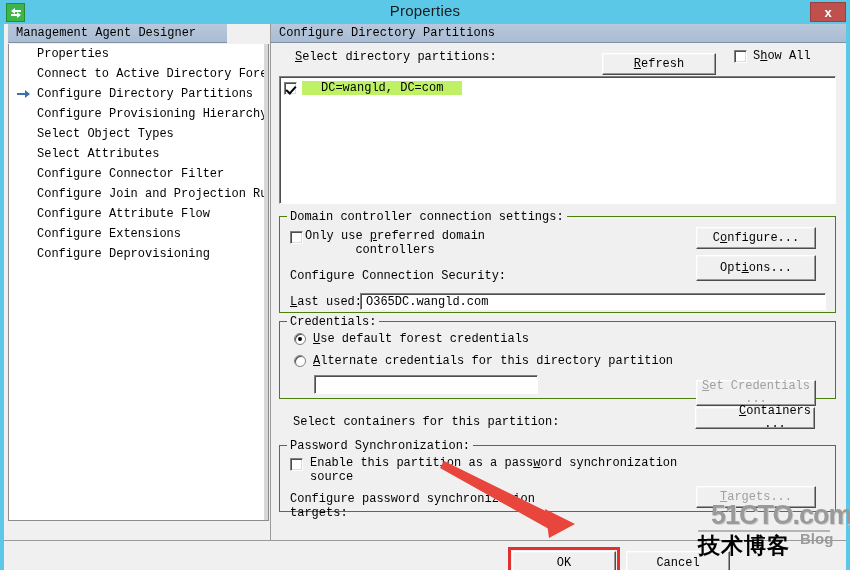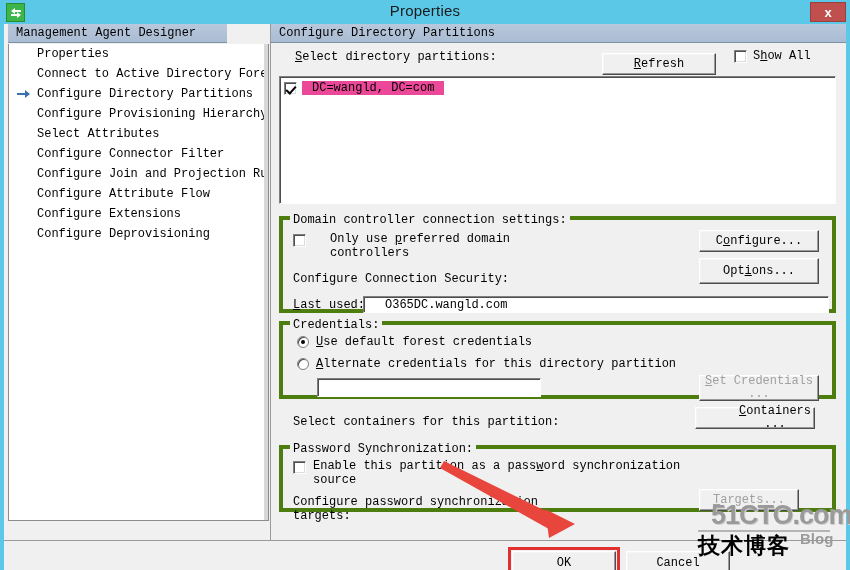--- a/index.html
+++ b/index.html
@@ -175,29 +175,29 @@
 
   
   .field {
     background: #ffffff;
     border-top: 1px solid #808080;
     border-left: 1px solid #808080;
     border-right: 1px solid #ffffff;
     border-bottom: 1px solid #ffffff;
     box-shadow: inset 1px 1px 0 #4d4d4d;
     font-size: 12px; color: #000;
-    padding: 1px 21px;
+    padding: 1px 5px;
     overflow: hidden; white-space: nowrap;
     font-family: "Liberation Mono","DejaVu Sans Mono",monospace;
   }
 
   
   .group {
     position: absolute;
-    border: 4px solid #4d7c0f;
+    border: 1px solid #4d7c0f;
     background: transparent;
   }
   .group > .cap {
     position: absolute; top: -7px; left: 7px;
     background: #f0f0f0;
     padding: 0 3px;
     font-size: 12px; color: #000; white-space: nowrap;
   }
 
   
@@ -212,22 +212,22 @@
     box-shadow: inset 1px 1px 0 #4d4d4d;
     overflow: hidden;
   }
   .part-row {
     display: flex; align-items: center; gap: 5px;
     padding: 4px 0 0 4px;
     cursor: pointer;
   }
   .part-row .txt {
     font-size: 12px; color: #000;
-    background: #ec4899;
-    padding: 0 10px;
+    background: #bef264;
+    padding: 0 19px;
     white-space: nowrap;
   }
 
   
   #bottom-bar {
     position: absolute; left: 0px; top: 516px;
     width: 842px; height: 46px;
     background: #f0f0f0;
     border-top: 1px solid #9a9a9a;
   }
@@ -307,20 +307,21 @@
     <div id="left-pane">
       <div id="left-header">Management Agent Designer</div>
       <div id="left-list">
         <div id="nav-items">
             <div class="nav-item"><span>Properties</span></div>
             <div class="nav-item"><span>Connect to Active Directory Forest</span></div>
             <div class="nav-item current"><svg class="nav-arrow" viewBox="0 0 14 10">
                 <path d="M0 4 L8 4 L8 1 L13 5 L8 9 L8 6 L0 6 Z" fill="#3a6fb0"></path>
               </svg><span>Configure Directory Partitions</span></div>
             <div class="nav-item"><span>Configure Provisioning Hierarchy</span></div>
+            <div class="nav-item"><span>Select Object Types</span></div>
             <div class="nav-item"><span>Select Attributes</span></div>
             <div class="nav-item"><span>Configure Connector Filter</span></div>
             <div class="nav-item"><span>Configure Join and Projection Rules</span></div>
             <div class="nav-item"><span>Configure Attribute Flow</span></div>
             <div class="nav-item"><span>Configure Extensions</span></div>
             <div class="nav-item"><span>Configure Deprovisioning</span></div>
           </div>
         <div id="left-scroll"></div>
       </div>
     </div>
@@ -344,21 +345,21 @@
       <div id="part-list">
           <div class="part-row">
             <div class="cbox checked"></div>
             <span class="txt">DC=wangld, DC=com</span>
           </div>
         </div>
 
       <div class="group" style="left:8px;top:192px;width:557px;height:97px;">
         <div class="cap">Domain controller connection settings:</div>
 
-        <div style="position:absolute;left:10px;top:12px;display:flex;align-items:flex-start;gap:24px;">
+        <div style="position:absolute;left:10px;top:12px;display:flex;align-items:flex-start;gap:2px;text-align:center;">
           <div class="cbox" style="margin-top:2px;" id="pref-cbox"></div>
           <div>
             <div class="lbl">
               Only use <u>p</u>referred domain
             </div>
             <div class="lbl">controllers</div>
           </div>
         </div>
 
         <div class="lbl" style="position:absolute;left:10px;top:52px;">Configure Connection Security:</div>
@@ -384,21 +385,21 @@
           <span class="lbl"><u>U</u>se default forest credentials</span>
         </div>
 
         <div style="position:absolute;left:14px;top:32px;display:flex;align-items:center;gap:7px;">
           <div class="radio"></div>
           <span class="lbl"><u>A</u>lternate credentials for this directory partition</span>
         </div>
 
         <div class="field" style="position:absolute;left:34px;top:53px;width:224px;height:19px;"></div>
 
-        <div class="btn disabled" style="position:absolute;left:416px;top:50px;width:120px;height:26px;flex-direction:column;font-family:Liberation Mono, monospace;">
+        <div class="btn disabled" style="position:absolute;left:416px;top:58px;width:120px;height:26px;flex-direction:column;font-family:Liberation Mono, monospace;">
           <span><u>S</u>et Credentials</span>
           <span>...</span>
         </div>
       </div>
 
       <div class="lbl" style="position:absolute;left:22px;top:391px;">Select containers for this partition:</div>
 
       <div class="btn" style="position:absolute;left:424px;top:383px;width:120px;height:22px;padding-left:40px;">
         <span><u>C</u>ontainers ...</span>
       </div>
@@ -414,21 +415,21 @@
             </div>
             <div class="lbl">source</div>
           </div>
         </div>
 
         <div style="position:absolute;left:10px;top:46px;">
           <div class="lbl">Configure password synchronization</div>
           <div class="lbl">targets:</div>
         </div>
 
-        <div class="btn disabled" style="position:absolute;left:416px;top:40px;width:100px;height:22px;">
+        <div class="btn disabled" style="position:absolute;left:416px;top:40px;width:120px;height:22px;">
           <span><u>T</u>argets...</span>
         </div>
       </div>
     </div>
 
     <div id="bottom-bar">
       <div class="btn" id="ok-btn">
         <span>OK</span>
       </div>
       <div id="ok-highlight"></div>

